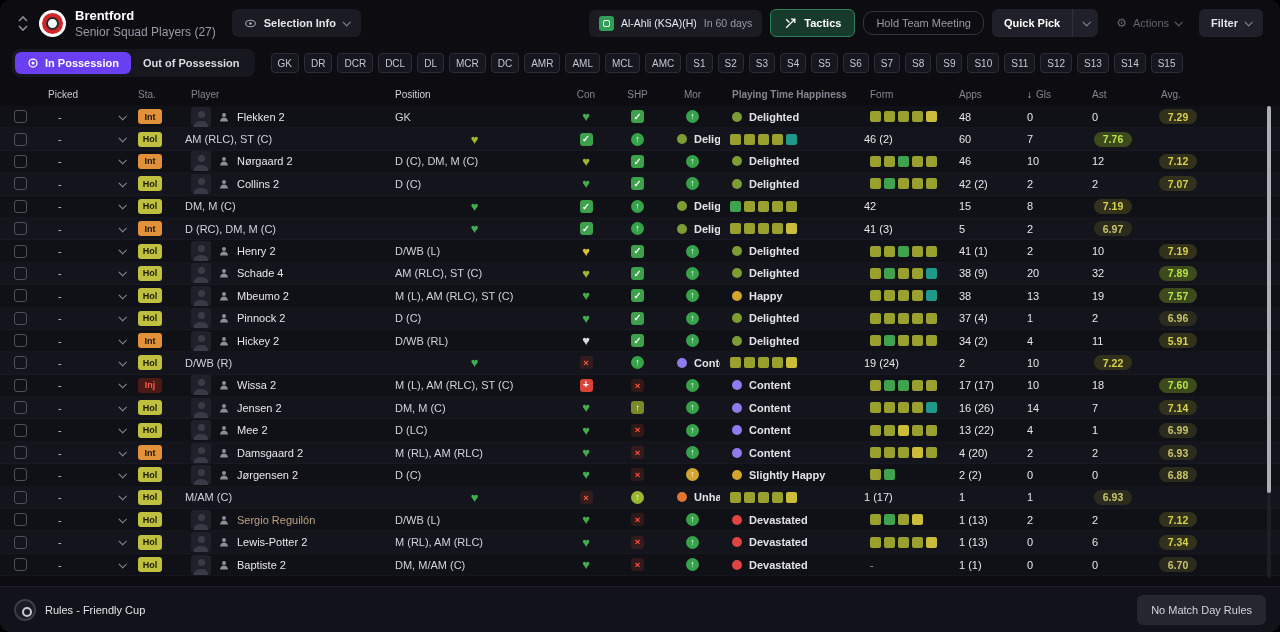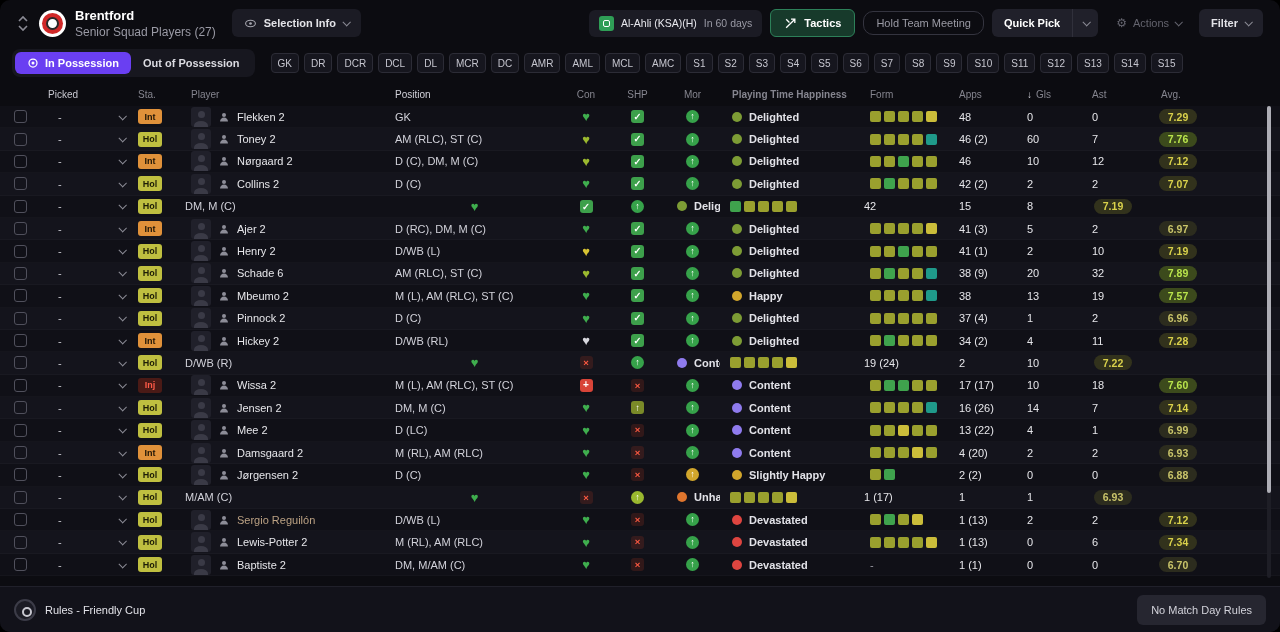--- a/index.html
+++ b/index.html
@@ -275,30 +275,20 @@
           <div class="cell c-check">
             <span class="checkbox"></span>
           </div>
           <div class="cell c-picked">
             <span class="picked-val">-</span>
             <span class="chev-css"></span>
           </div>
           <div class="cell c-sta">
             <span class="sta-badge" style="background: rgb(191, 191, 64); color: rgb(29, 29, 6);">Hol</span>
           </div>
-          <div class="cell c-player">
-            <span class="avatar"></span>
-            <span class="person">
-              <svg width="12" height="12" viewBox="0 0 24 24">
-                <circle cx="12" cy="8" r="4" fill="#8d8d98"></circle>
-                <path d="M4 21c0-4.4 3.6-8 8-8s8 3.6 8 8z" fill="#8d8d98"></path>
-              </svg>
-            </span>
-            <span class="pname">Toney 2</span>
-          </div>
           <div class="cell c-pos">AM (RLC), ST (C)</div>
           <div class="cell c-con center">
             <span class="heart" style="color: rgb(155, 185, 47);">♥</span>
           </div>
           <div class="cell c-shp center">
             <span class="shp-box shp-check">✓</span>
           </div>
           <div class="cell c-mor center">
             <span class="mor-dot" style="background: rgb(54, 162, 74);">↑</span>
           </div>
@@ -461,30 +451,20 @@
           <div class="cell c-check">
             <span class="checkbox"></span>
           </div>
           <div class="cell c-picked">
             <span class="picked-val">-</span>
             <span class="chev-css"></span>
           </div>
           <div class="cell c-sta">
             <span class="sta-badge" style="background: rgb(224, 145, 58); color: rgb(29, 20, 6);">Int</span>
           </div>
-          <div class="cell c-player">
-            <span class="avatar"></span>
-            <span class="person">
-              <svg width="12" height="12" viewBox="0 0 24 24">
-                <circle cx="12" cy="8" r="4" fill="#8d8d98"></circle>
-                <path d="M4 21c0-4.4 3.6-8 8-8s8 3.6 8 8z" fill="#8d8d98"></path>
-              </svg>
-            </span>
-            <span class="pname">Ajer 2</span>
-          </div>
           <div class="cell c-pos">D (RC), DM, M (C)</div>
           <div class="cell c-con center">
             <span class="heart" style="color: rgb(63, 174, 78);">♥</span>
           </div>
           <div class="cell c-shp center">
             <span class="shp-box shp-check">✓</span>
           </div>
           <div class="cell c-mor center">
             <span class="mor-dot" style="background: rgb(54, 162, 74);">↑</span>
           </div>
@@ -567,21 +547,21 @@
             <span class="sta-badge" style="background: rgb(191, 191, 64); color: rgb(29, 29, 6);">Hol</span>
           </div>
           <div class="cell c-player">
             <span class="avatar"></span>
             <span class="person">
               <svg width="12" height="12" viewBox="0 0 24 24">
                 <circle cx="12" cy="8" r="4" fill="#8d8d98"></circle>
                 <path d="M4 21c0-4.4 3.6-8 8-8s8 3.6 8 8z" fill="#8d8d98"></path>
               </svg>
             </span>
-            <span class="pname">Schade 6</span>
+            <span class="pname">Schade 4</span>
           </div>
           <div class="cell c-pos">AM (RLC), ST (C)</div>
           <div class="cell c-con center">
             <span class="heart" style="color: rgb(155, 185, 47);">♥</span>
           </div>
           <div class="cell c-shp center">
             <span class="shp-box shp-check">✓</span>
           </div>
           <div class="cell c-mor center">
             <span class="mor-dot" style="background: rgb(54, 162, 74);">↑</span>
@@ -741,21 +721,21 @@
             <span class="form-sq" style="background: rgb(154, 160, 46);"></span>
             <span class="form-sq" style="background: rgb(63, 163, 77);"></span>
             <span class="form-sq" style="background: rgb(154, 160, 46);"></span>
             <span class="form-sq" style="background: rgb(154, 160, 46);"></span>
             <span class="form-sq" style="background: rgb(154, 160, 46);"></span>
           </div>
           <div class="cell c-apps num">34 (2)</div>
           <div class="cell c-gls num">4</div>
           <div class="cell c-ast num">11</div>
           <div class="cell c-avg">
-            <span class="avg-pill avg-mid">7.28</span>
+            <span class="avg-pill avg-mid">5.91</span>
           </div>
         </div>
         <div class="trow drow alt">
           <div class="cell c-check">
             <span class="checkbox"></span>
           </div>
           <div class="cell c-picked">
             <span class="picked-val">-</span>
             <span class="chev-css"></span>
           </div>

